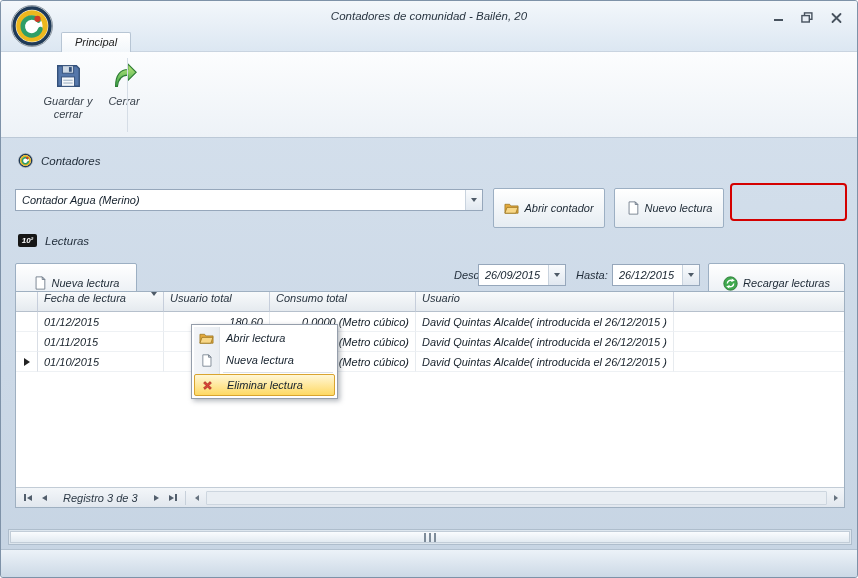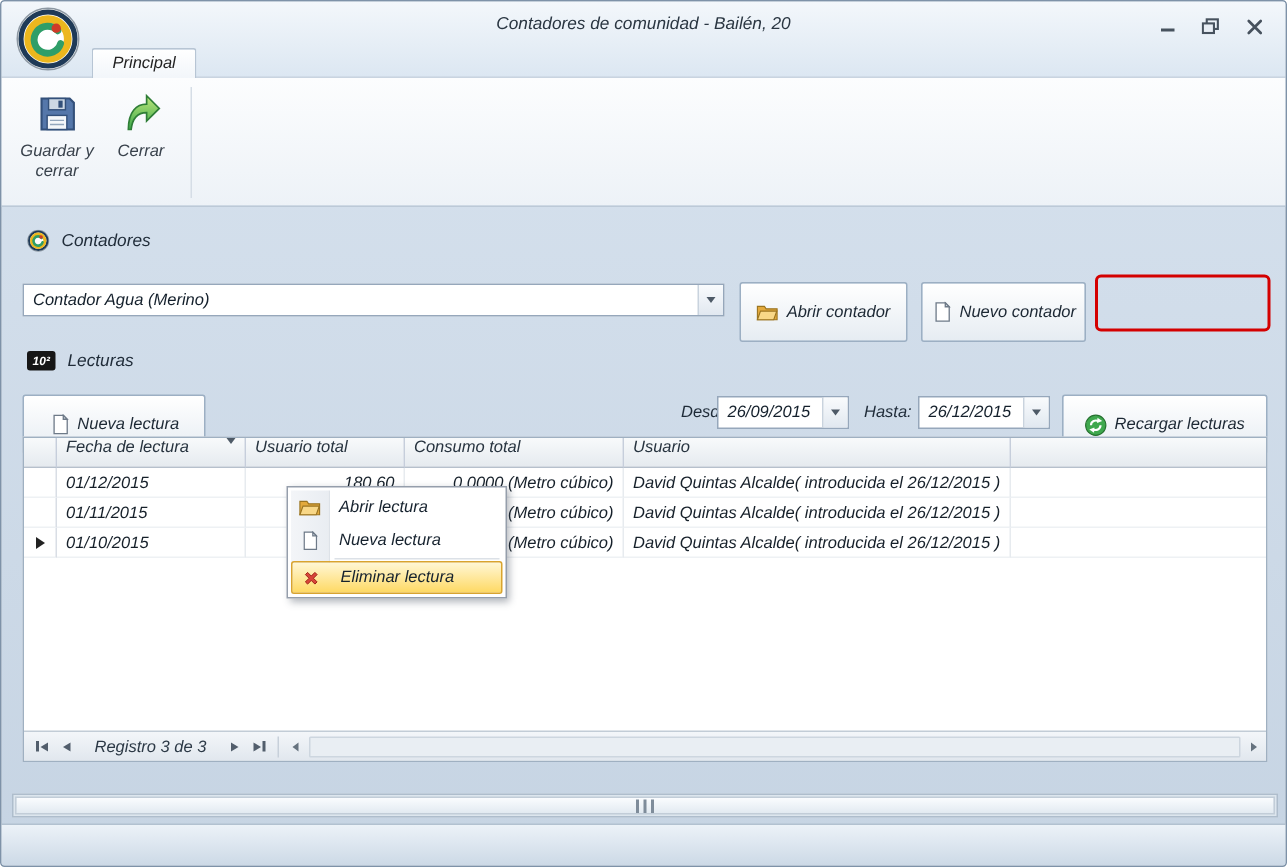--- a/index.html
+++ b/index.html
@@ -12,21 +12,21 @@
          font-size:11.5px;color:#2a3642;}
   .winbtns{position:absolute;top:7px;right:12px;display:flex;gap:11px;}
   .wbtn{width:18px;height:16px;display:flex;align-items:flex-end;justify-content:center;cursor:default;}
   .glyph-min{width:9px;height:2px;background:#47525e;margin-bottom:3px;}
   .orb{position:absolute;left:9px;top:3px;width:44px;height:44px;z-index:4;}
   .tab{position:absolute;left:60px;top:31px;height:20px;padding:0 13px;background:linear-gradient(#ffffff,#f2f6fa);
        border:1px solid #b7c5d4;border-bottom:none;border-radius:2px 2px 0 0;font-size:11px;line-height:19px;color:#222;z-index:3;}
   
   .ribbon{position:absolute;top:50px;left:0;width:100%;height:87px;background:linear-gradient(#fcfdfe,#edf2f7);
           border-top:1px solid #c9d4e0;border-bottom:1px solid #bcc9d7;}
-  .rbtn{position:absolute;top:3px;height:80px;display:flex;flex-direction:column;align-items:center;padding-top:6px;border-radius:3px;}
+  .rbtn{position:absolute;top:3px;height:80px;display:flex;flex-direction:column;align-items:center;padding-top:6px;border-radius:3px;margin-left:30px;}
   #rb1{left:8px;width:58px;}
   #rb2{left:68px;width:50px;}
   .rlabel{margin-top:4px;font-size:11px;line-height:13px;color:#39424c;text-align:center;}
   .rsep{position:absolute;left:126px;top:6px;height:74px;width:1px;background:#d5dde6;}
   
   .cap{position:absolute;display:flex;align-items:center;gap:8px;font-size:11.5px;color:#1f2b38;}
   #cap-cont{left:17px;top:152px;}
   #cap-lect{left:17px;top:233px;}
   .cnt-ico{width:19px;height:13px;background:#161616;border-radius:2px;color:#fff;font-size:8px;font-weight:bold;
            display:flex;align-items:center;justify-content:center;}
@@ -190,21 +190,21 @@
       <path d="M3.2 6.8h11.6L12.6 13H1z" fill="#f8d787" stroke="#9a7420" stroke-width=".8"></path>
     </svg>
     <span>Abrir contador</span>
   </div>
 
   <div class="btn" id="btn-nuevo">
     <svg width="14" height="14" viewBox="0 0 16 16">
       <path d="M3.5 1h7l3 3v11h-10z" fill="#fff" stroke="#6e7a88" stroke-width="1"></path>
       <path d="M10.5 1l3 3h-3z" fill="#d9e0e7" stroke="#6e7a88" stroke-width="1"></path>
     </svg>
-    <span>Nuevo contador</span>
+    <span>Nuevo lectura</span>
   </div>
 
   <div id="annot"></div>
 
   <div class="cap" id="cap-lect">
     <div class="cnt-ico">10²</div>
     <span>Lecturas</span>
   </div>
 
   <div class="btn" id="btn-nuevalect">

